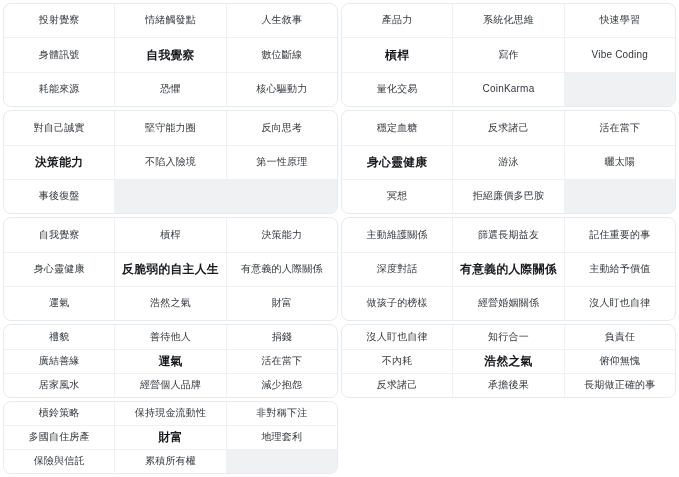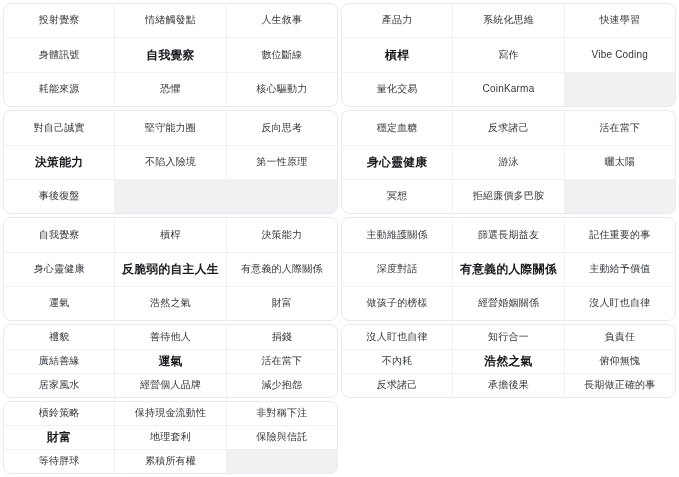--- a/index.html
+++ b/index.html
@@ -132,19 +132,19 @@
       <div class="cell center">浩然之氣</div>
       <div class="cell">俯仰無愧</div>
       <div class="cell">反求諸己</div>
       <div class="cell">承擔後果</div>
       <div class="cell">長期做正確的事</div>
     </div>
   <div class="block">
       <div class="cell">槓鈴策略</div>
       <div class="cell">保持現金流動性</div>
       <div class="cell">非對稱下注</div>
+      <div class="cell">多國自住房產</div>
       <div class="cell center">財富</div>
       <div class="cell">地理套利</div>
       <div class="cell">保險與信託</div>
-      <div class="cell">等待胖球</div>
       <div class="cell">累積所有權</div>
     </div>
 </div>
 
 </body></html>

